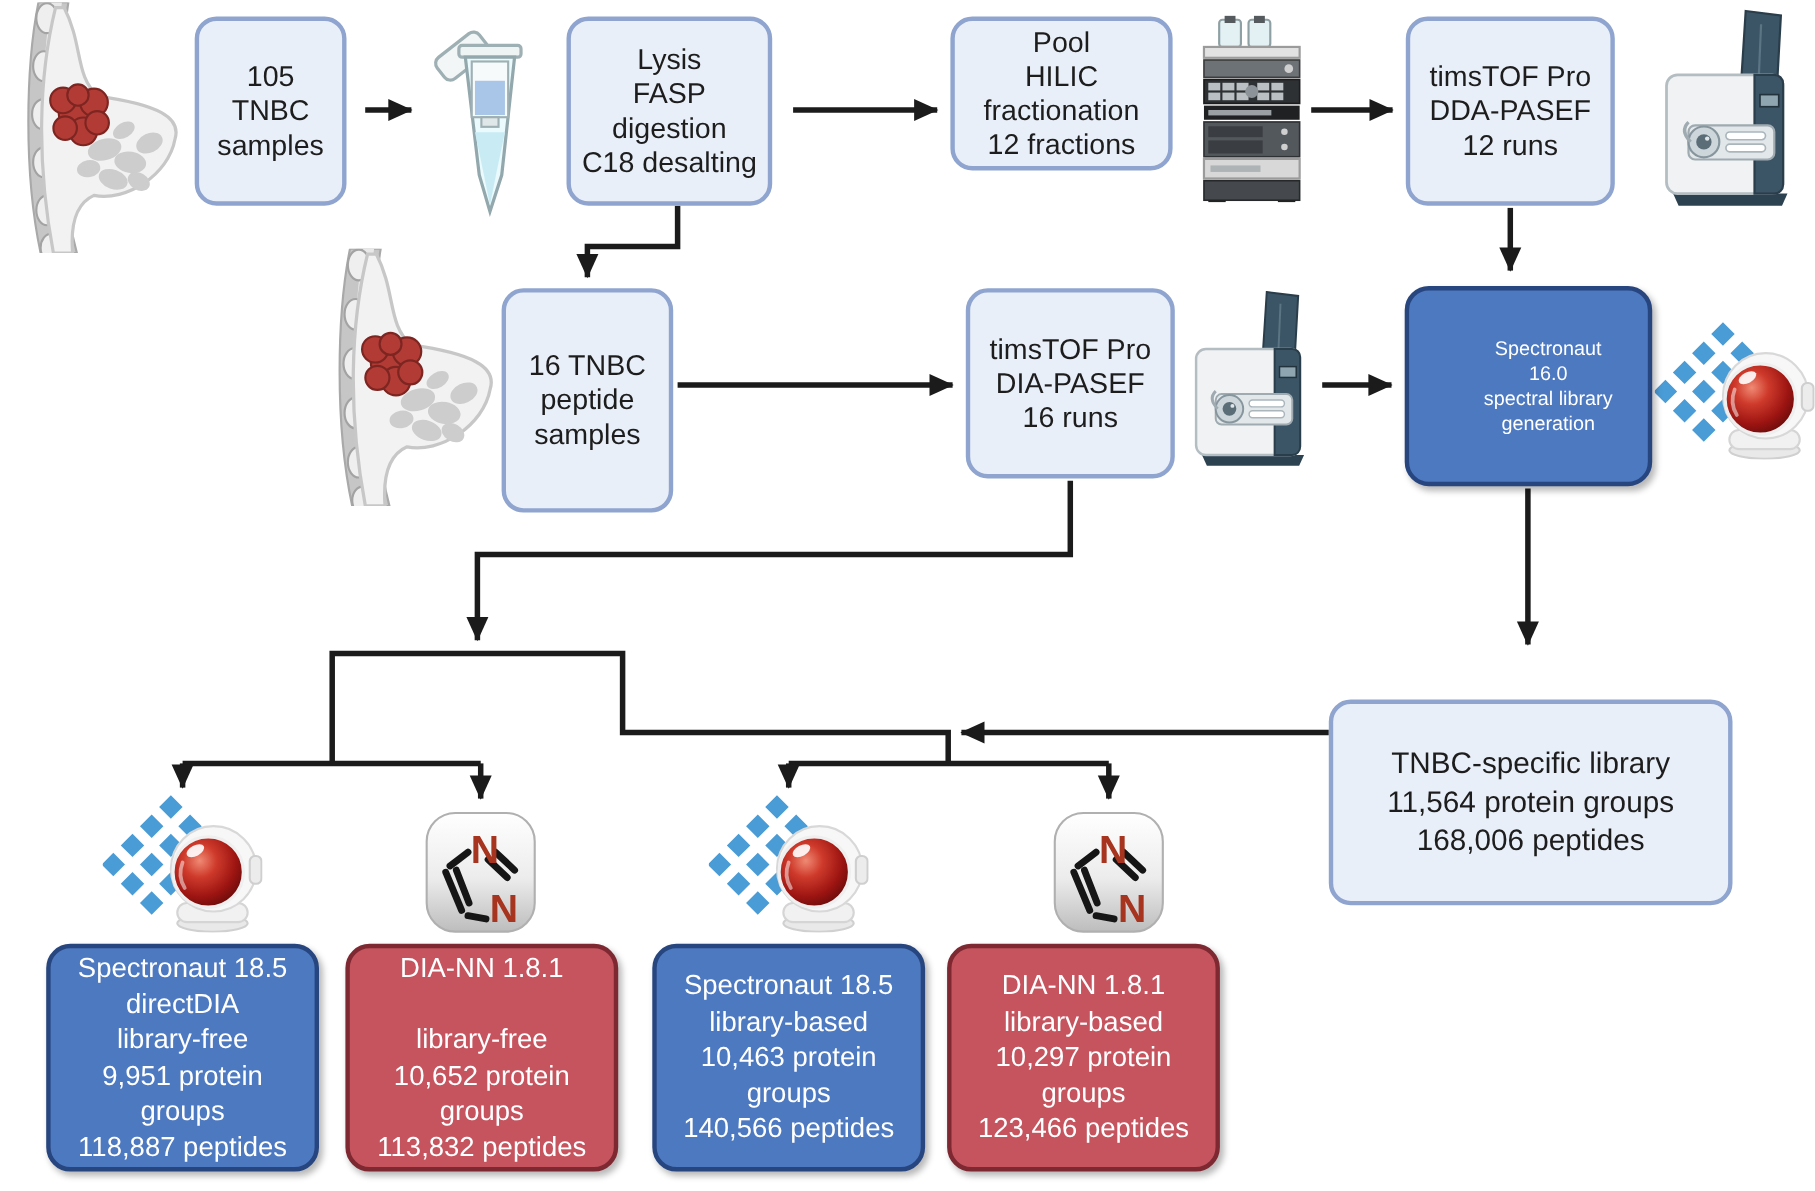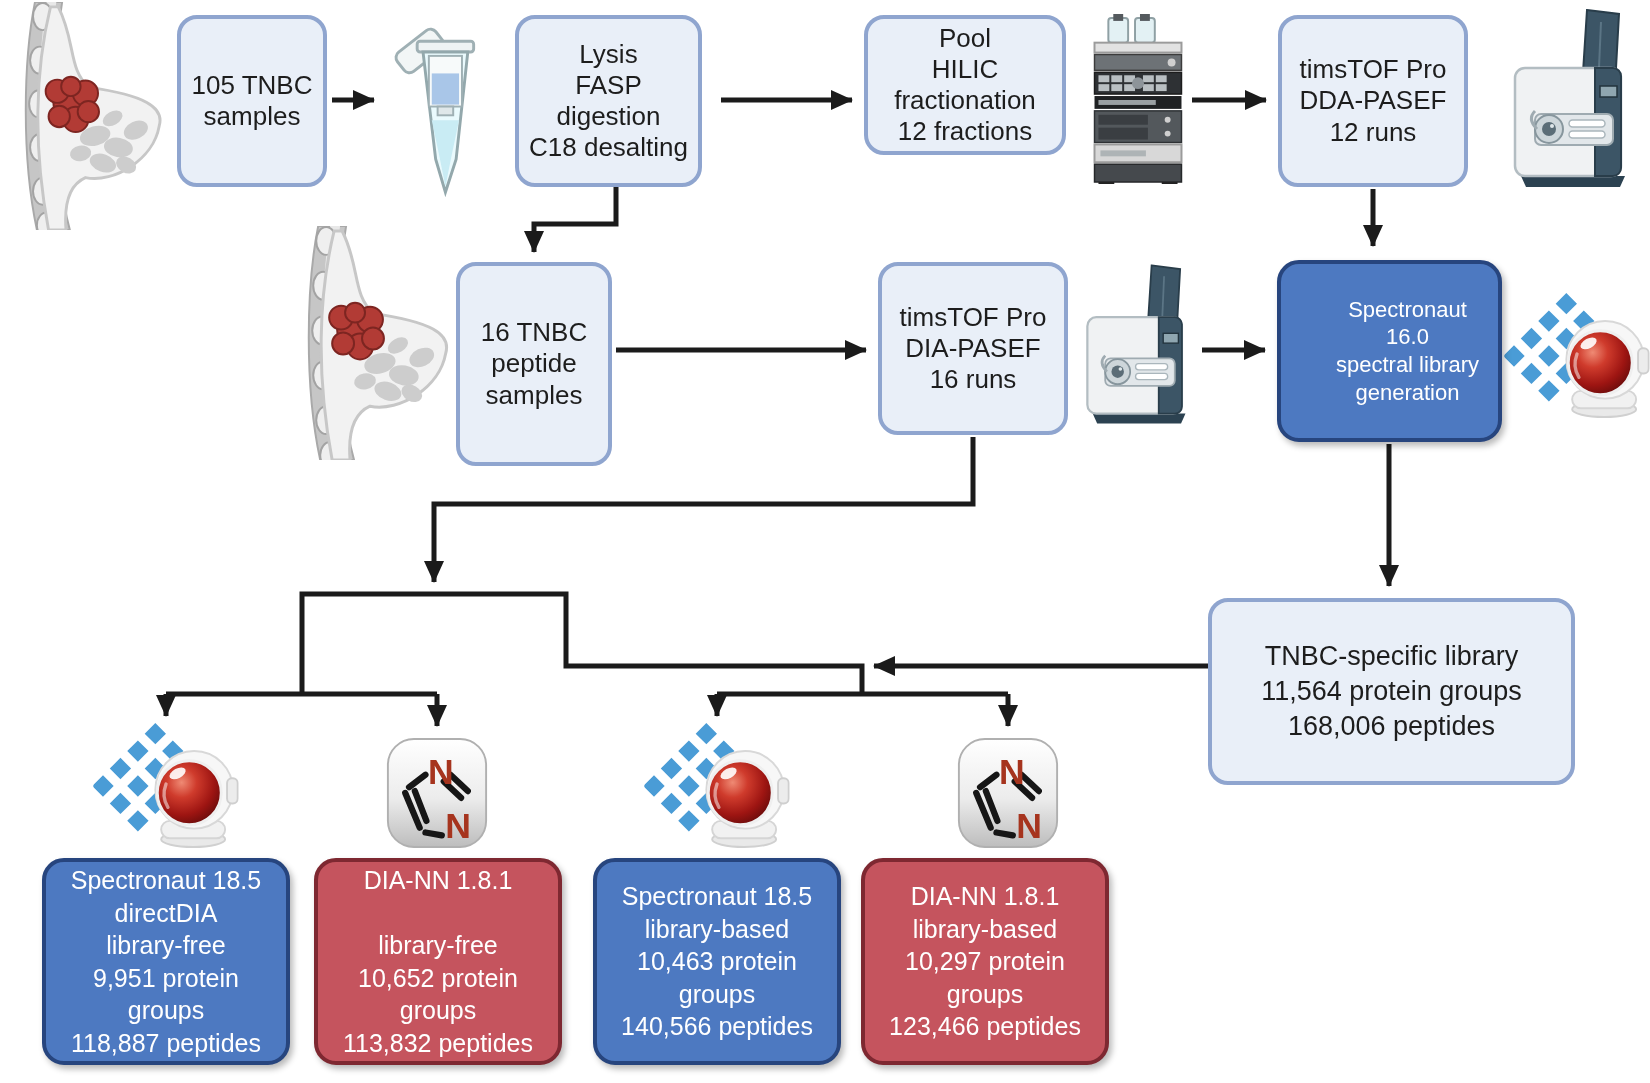--- a/index.html
+++ b/index.html
@@ -7,22 +7,22 @@
           font-family:"Liberation Sans",sans-serif;}
   .connectors{position:absolute;left:0;top:0;width:1650px;height:1083px;pointer-events:none;}
   .node{position:absolute;display:flex;align-items:center;justify-content:center;
         text-align:center;box-sizing:border-box;}
   .light{background:#e9eff8;border:4px solid #8fa5cf;border-radius:20px;color:#1d1d1d;
          font-size:26px;line-height:1.2;}
   .blue{background:#4d79c1;border:4px solid #27457e;border-radius:22px;color:#ffffff;
         box-shadow:3px 4px 6px rgba(0,0,0,.28);}
   .red{background:#c5545e;border:4px solid #7e2831;border-radius:22px;color:#ffffff;
        box-shadow:3px 4px 6px rgba(0,0,0,.28);}
-  .libbox{font-size:27px;line-height:1.3;}
-  .gen{font-size:22px;line-height:1.26;padding-left:36px;}
+  .libbox{font-size:27px;line-height:1.3;margin-top:38px;}
+  .gen{font-size:18px;line-height:1.26;padding-left:36px;}
   .result{font-size:25px;line-height:1.3;}
   .label{white-space:pre-line;padding:0 6px;}
   .icon{position:absolute;}
 </style>
 </head>
 <body>
 
 <div id="canvas">
 
   <svg width="0" height="0" style="position:absolute" aria-hidden="true">
@@ -224,21 +224,21 @@
   <svg class="icon" style="left:385px;top:736px;width:104px;height:114px" viewBox="0 0 108 118">
       <use href="#sym-diann"></use>
     </svg>
   <svg class="icon" style="left:644px;top:722px;width:146px;height:126px" viewBox="0 0 150 130">
       <use href="#sym-spectronaut"></use>
     </svg>
   <svg class="icon" style="left:956px;top:736px;width:104px;height:114px" viewBox="0 0 108 118">
       <use href="#sym-diann"></use>
     </svg>
 
-  <div class="node light" style="left:177px;top:15px;width:150px;height:172px">
+  <div class="node light" style="left:177px;top:15px;width:138px;height:172px">
     <div class="label">105 TNBC
 samples</div>
   </div>
 
   <div class="node light" style="left:515px;top:15px;width:187px;height:172px">
     <div class="label">Lysis
 FASP digestion
 C18 desalting</div>
   </div>
 

